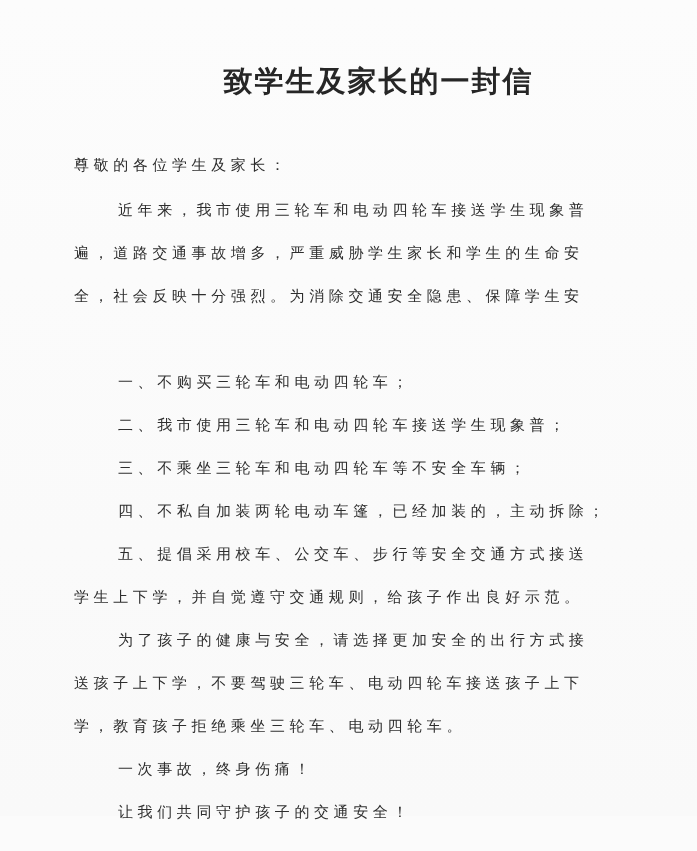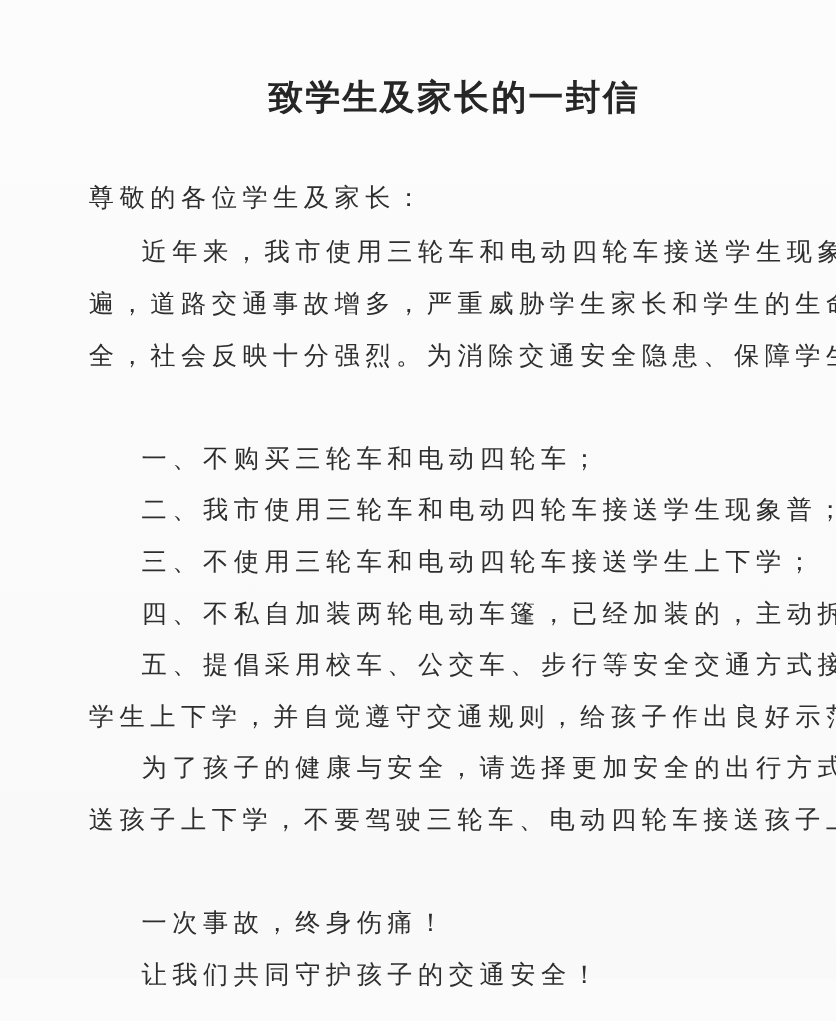--- a/index.html
+++ b/index.html
@@ -31,21 +31,21 @@
       font-size: 29px;
       font-weight: bold;
       letter-spacing: 2px;
       color: #262626;
       padding-left: 60px;
       box-sizing: border-box;
     }
     .line {
       position: absolute;
       left: 74px;
-      font-size: 21px;
+      font-size: 15px;
       letter-spacing: 4.6px;
       white-space: nowrap;
       color: #2e2e2e;
       line-height: 26px;
     }
     .indent { left: 118px; }
   </style>
 </head>
 <body>
 
@@ -54,24 +54,25 @@
   <div class="title">致学生及家长的一封信</div>
 
   <div class="line" style="top:152px;">尊敬的各位学生及家长：</div>
 
   <div class="line indent" style="top:197px;">近年来，我市使用三轮车和电动四轮车接送学生现象普</div>
   <div class="line" style="top:240px;">遍，道路交通事故增多，严重威胁学生家长和学生的生命安</div>
   <div class="line" style="top:283px;">全，社会反映十分强烈。为消除交通安全隐患、保障学生安</div>
 
   <div class="line indent" style="top:369px;">一、不购买三轮车和电动四轮车；</div>
   <div class="line indent" style="top:412px;">二、我市使用三轮车和电动四轮车接送学生现象普；</div>
-  <div class="line indent" style="top:455px;">三、不使用三轮车和电动四轮车接送学生上下学；</div>
+  <div class="line indent" style="top:455px;">三、不乘坐三轮车和电动四轮车等不安全车辆；</div>
   <div class="line indent" style="top:498px;">四、不私自加装两轮电动车篷，已经加装的，主动拆除；</div>
   <div class="line indent" style="top:541px;">五、提倡采用校车、公交车、步行等安全交通方式接送</div>
   <div class="line" style="top:584px;">学生上下学，并自觉遵守交通规则，给孩子作出良好示范。</div>
 
   <div class="line indent" style="top:627px;">为了孩子的健康与安全，请选择更加安全的出行方式接</div>
   <div class="line" style="top:670px;">送孩子上下学，不要驾驶三轮车、电动四轮车接送孩子上下</div>
+  <div class="line" style="top:713px;">学，教育孩子拒绝乘坐三轮车、电动四轮车。</div>
 
   <div class="line indent" style="top:799px;">让我们共同守护孩子的交通安全！</div>
   <div class="line indent" style="top:756px;">一次事故，终身伤痛！</div>
 
 </div>
 
 </body></html>

